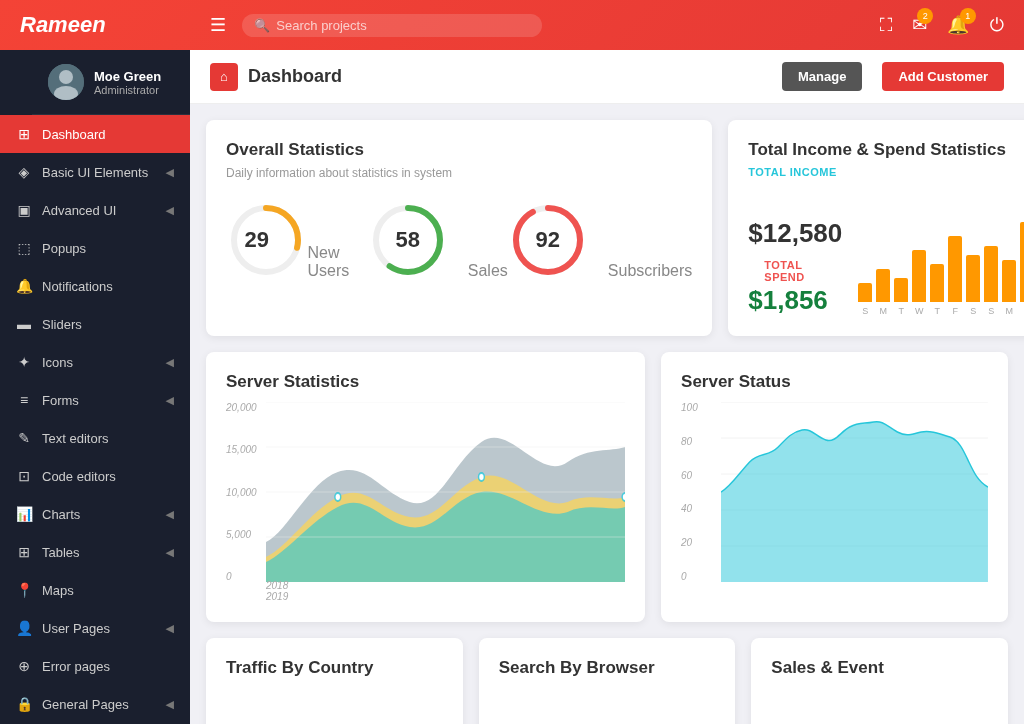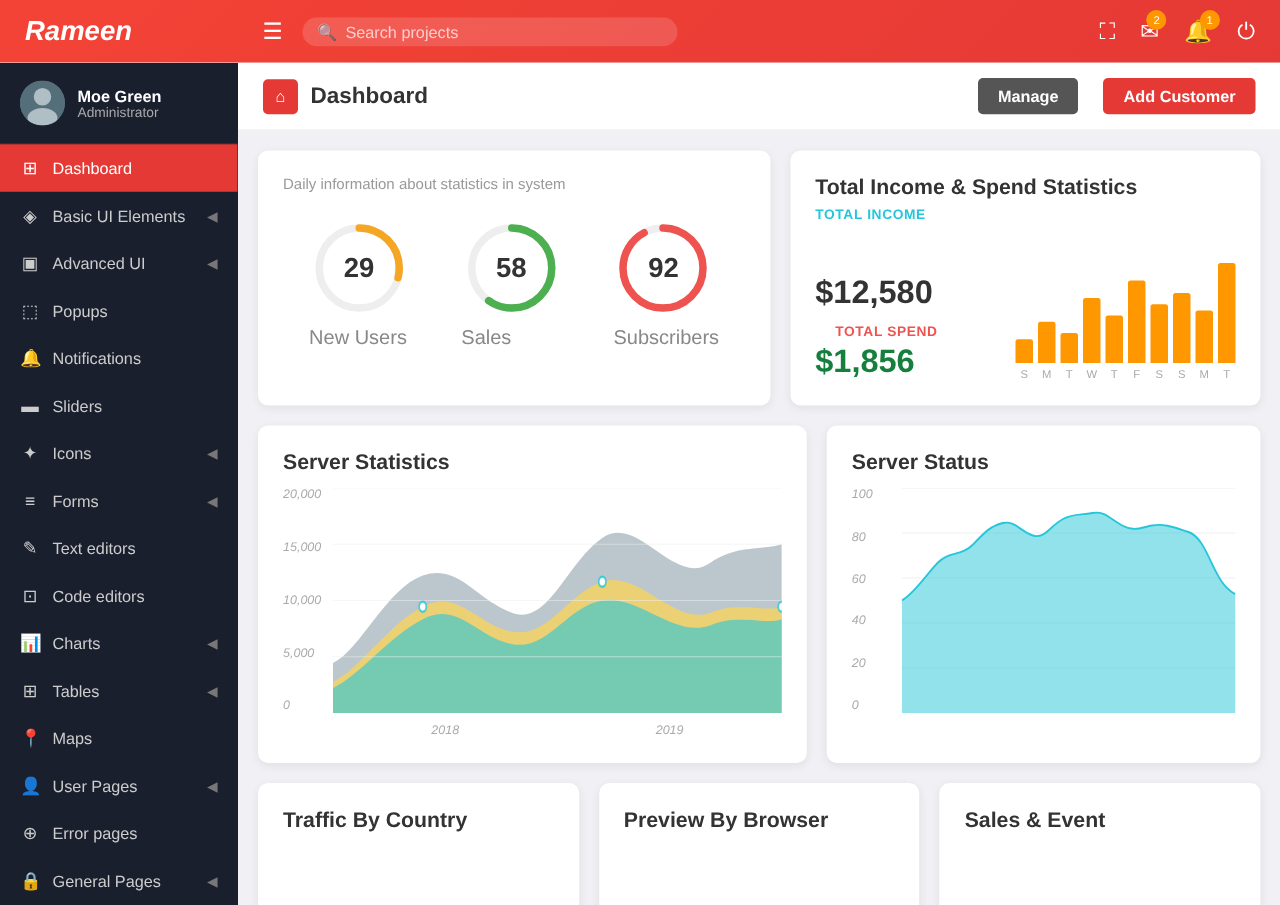--- a/index.html
+++ b/index.html
@@ -92,20 +92,21 @@
     }
     .sidebar::-webkit-scrollbar { width: 4px; }
     .sidebar::-webkit-scrollbar-track { background: #1a1f2e; }
     .sidebar::-webkit-scrollbar-thumb { background: #444; }
 
     .user-profile {
       display: flex;
       align-items: center;
       padding: 14px 16px;
       border-bottom: 1px solid rgba(255,255,255,0.08);
+      margin-left: 32px;
     }
     .avatar {
       width: 36px;
       height: 36px;
       border-radius: 50%;
       background: #555;
       display: flex;
       align-items: center;
       justify-content: center;
       font-size: 14px;
@@ -222,23 +223,23 @@
     .card-title { font-size: 17px; font-weight: 700; color: #333; margin-bottom: 6px; }
     .card-subtitle { font-size: 12px; color: #999; margin-bottom: 20px; }
 
     .stats-circles {
       display: flex;
       justify-content: space-around;
       align-items: center;
     }
     .stat-circle {
       display: flex;
-      flex-direction: column;
-      align-items: flex-start;
-      gap: 8px;
+      flex-direction: row;
+      align-items: flex-end;
+      gap: 20px;
     }
     .circle-container {
       position: relative;
       width: 80px;
       height: 80px;
     }
     .circle-container svg { position: absolute; top: 0; left: 0; transform: rotate(-90deg); }
     .circle-value {
       position: absolute;
       top: 50%;
@@ -309,20 +310,21 @@
     }
     .x-labels {
       position: absolute;
       bottom: 0;
       left: 40px;
       right: 0;
       display: flex;
       justify-content: space-around;
       font-size: 10px;
       color: #aaa;
+      flex-direction: column;
     }
     .chart-svg-container {
       position: absolute;
       left: 40px;
       top: 0;
       right: 0;
       bottom: 20px;
     }
 
     
@@ -482,20 +484,21 @@
         <button class="btn-manage">Manage</button>
         <button class="btn-add">Add Customer</button>
       </div>
     </div>
 
     <div class="dashboard-grid">
 
       <div class="row">
 
         <div class="card overall-stats">
+          <div class="card-title">Overall Statistics</div>
           <div class="card-subtitle">Daily information about statistics in system</div>
           <div class="stats-circles">
 
             <div class="stat-circle">
               <div class="circle-container">
                 <svg width="80" height="80" viewBox="0 0 80 80">
                   <circle cx="40" cy="40" r="32" fill="none" stroke="#eee" stroke-width="6"></circle>
                   <circle cx="40" cy="40" r="32" fill="none" stroke="#f5a623" stroke-width="6" stroke-dasharray="201" stroke-dashoffset="143" stroke-linecap="round"></circle>
                 </svg>
                 <span class="circle-value">29</span>
@@ -634,21 +637,21 @@
           </div>
         </div>
 
       </div>
 
       <div class="row">
         <div class="card traffic-card">
           <div class="card-title">Traffic By Country</div>
         </div>
         <div class="card browser-card">
-          <div class="card-title">Preview By Browser</div>
+          <div class="card-title">Search By Browser</div>
         </div>
         <div class="card sales-card">
           <div class="card-title">Sales &amp; Event</div>
         </div>
       </div>
 
     </div>
   </div>
 </div>
 

